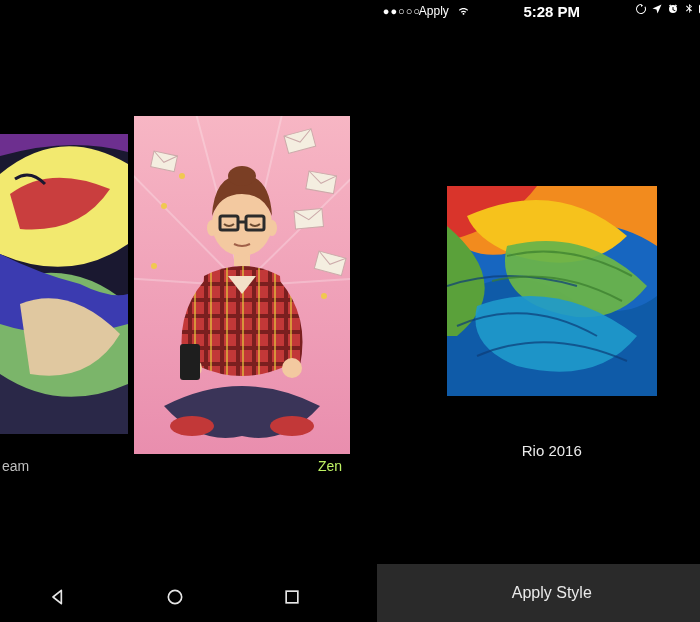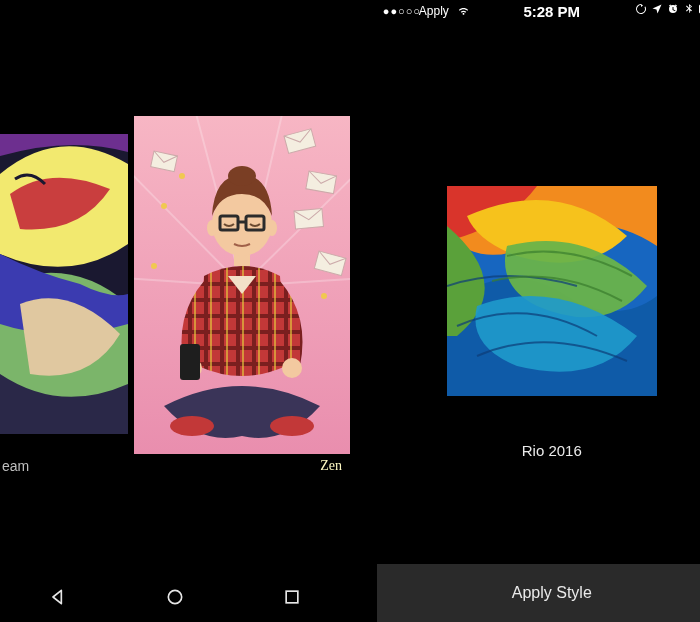--- a/index.html
+++ b/index.html
@@ -29,21 +29,21 @@
   .l-card {
     position: relative;
   }
   .l-card-a { width: 128px; height: 300px; margin-top: 18px; overflow: hidden; }
   .l-card-b {
     width: 216px; height: 338px; margin-left: 6px;
     background: #f4aeb9; overflow: hidden;
   }
   .l-labels { position: absolute; left: 0; top: 458px; width: 350px; height: 20px; }
   .l-label-a { position: absolute; left: 2px; top: 0; color: #bfbfbf; font-size: 14px; }
-  .l-label-b { position: absolute; right: 8px; top: 0; color: #fef9c3; font-size: 14px; font-family: Liberation Serif, serif; }
+  .l-label-b { position: absolute; right: 8px; top: 0; color: #bef264; font-size: 14px; }
 
   .l-navbar {
     position: absolute; left: 0; bottom: 0; width: 350px; height: 46px;
     display: flex; justify-content: space-around; align-items: center;
   }
   .l-navbar svg { width: 20px; height: 20px; stroke: #e6e6e6; fill: none; stroke-width: 2; }
 
   
   .artA { width:128px; height:300px; }
   

